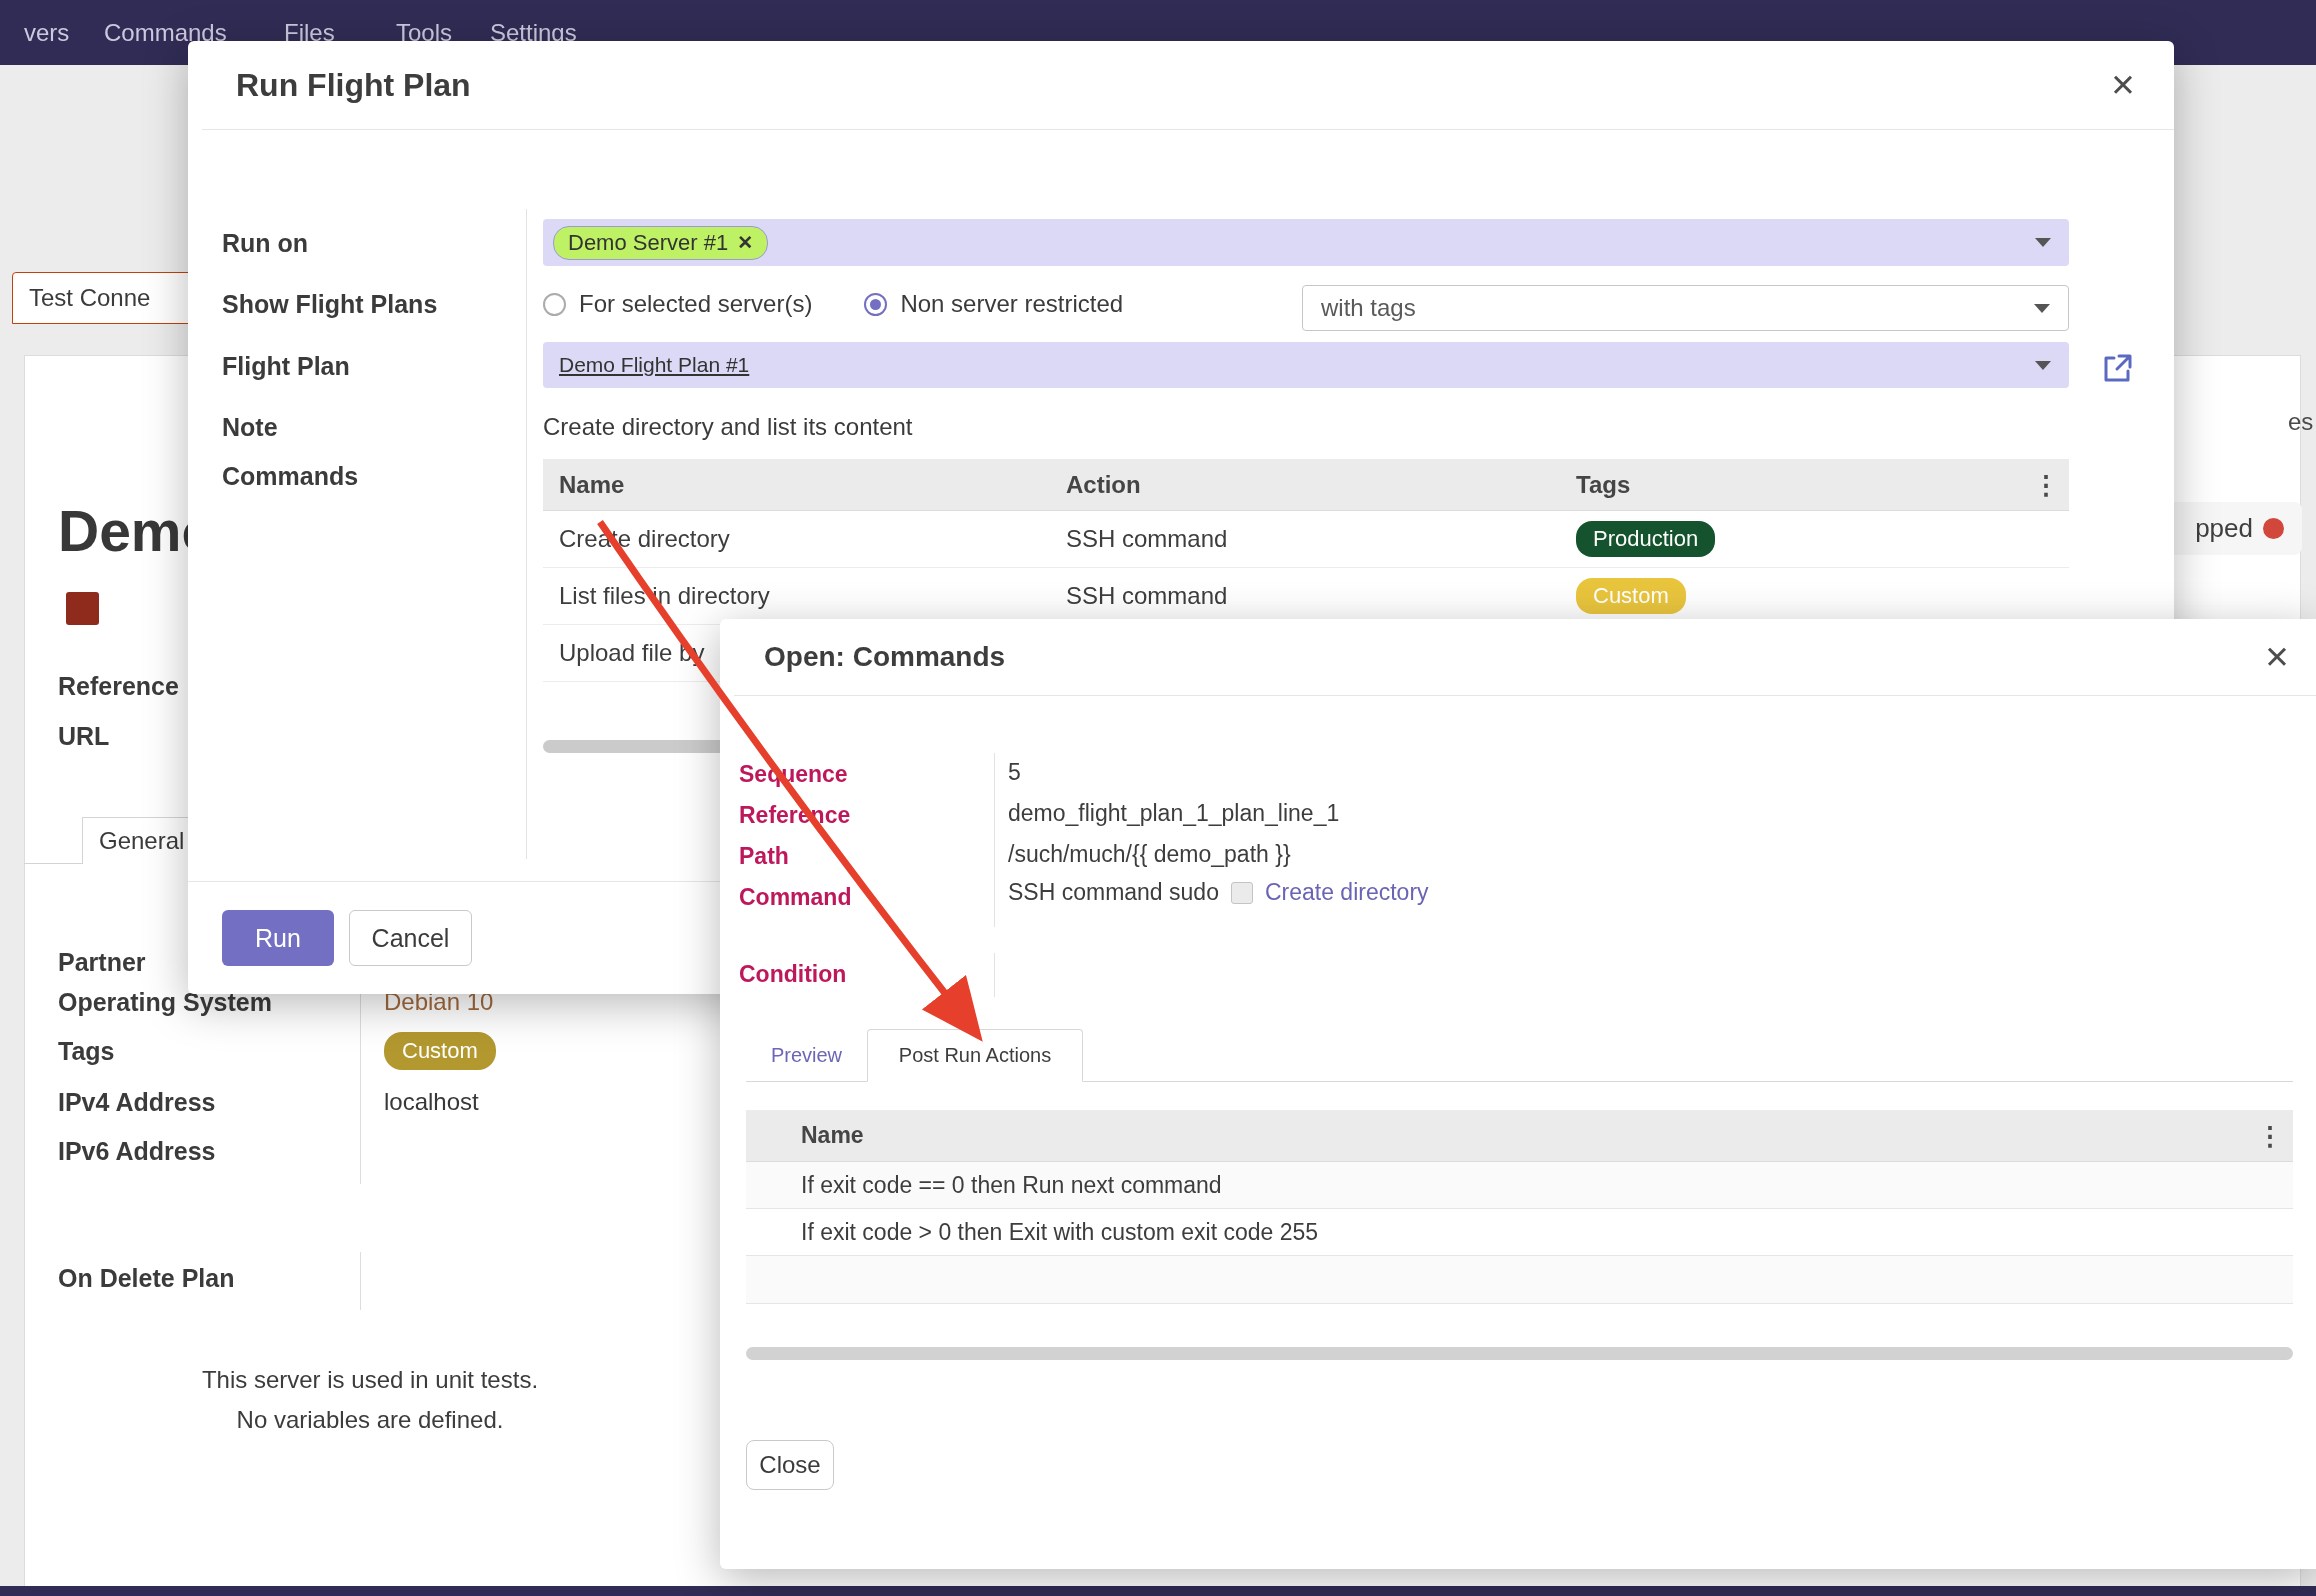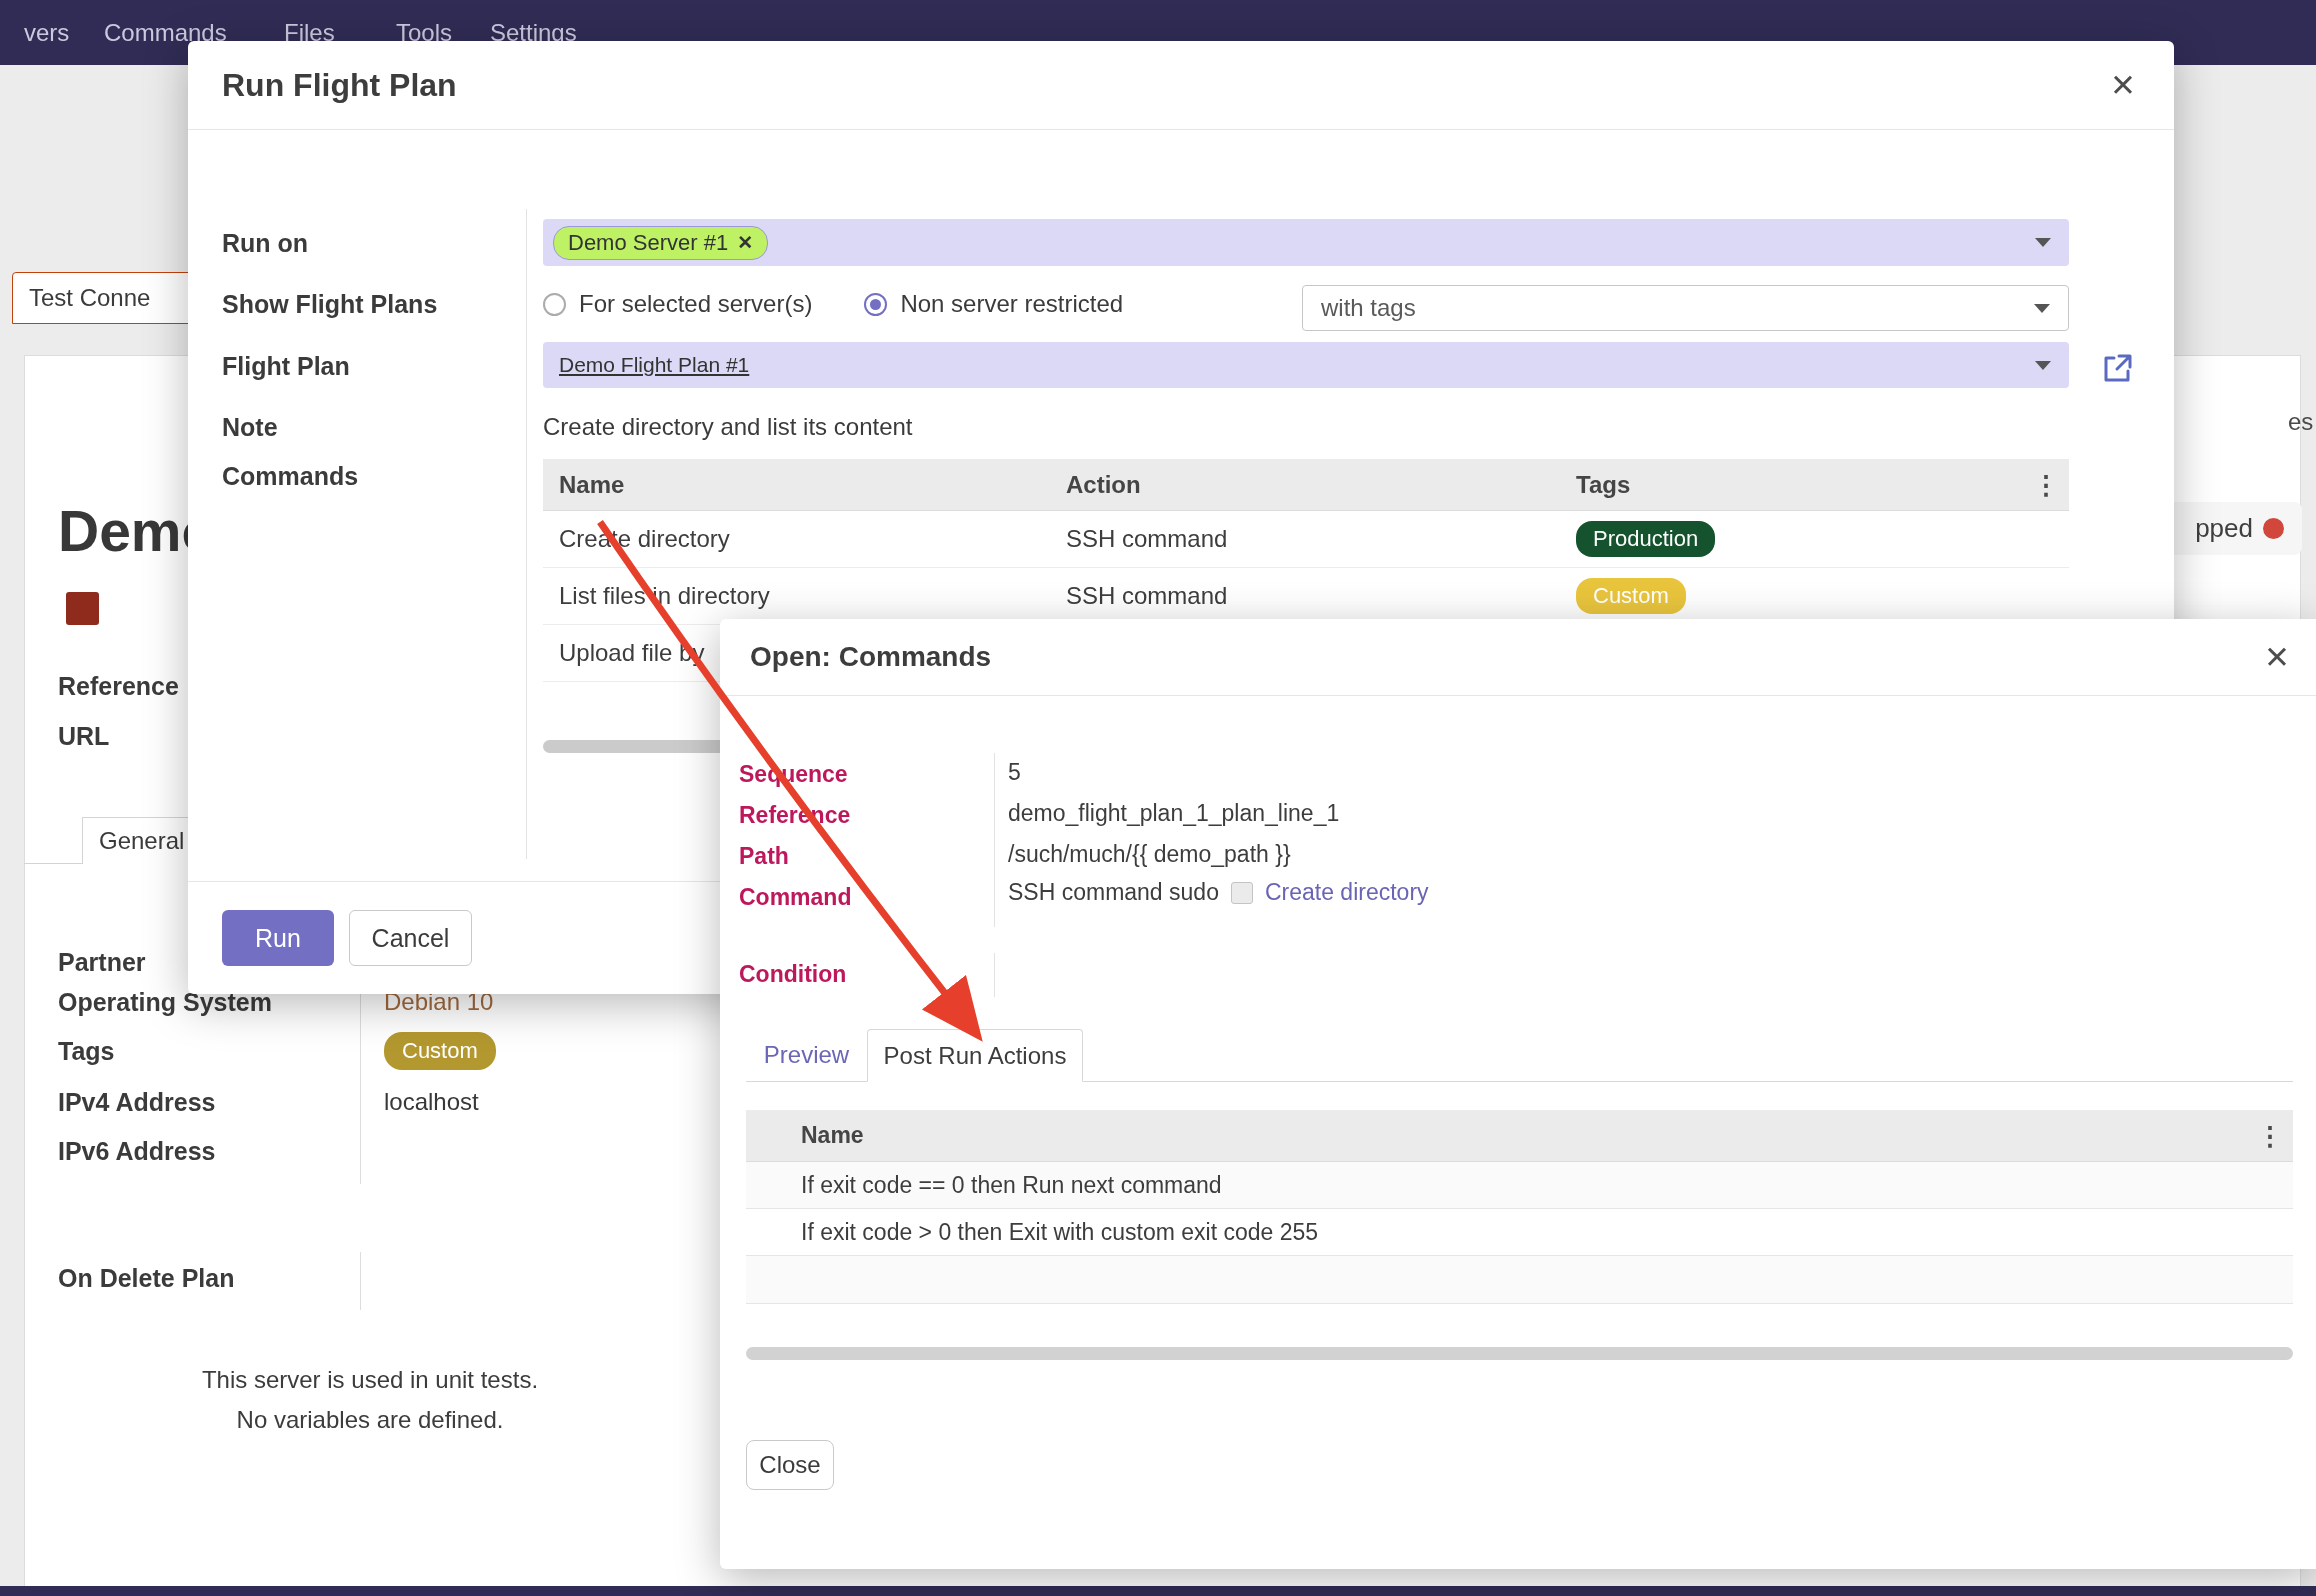--- a/index.html
+++ b/index.html
@@ -38,21 +38,21 @@
   .v-line { position:absolute; width:1px; background:#ddd; }
   .general-tab { position:absolute; left:82px; top:817px; width:140px; height:47px; background:#fff;
                  border:1px solid #d4d4d4; border-bottom:none; display:flex; align-items:center;
                  padding-left:16px; font-size:24px; color:#3b3b3b; }
   .tab-underline { position:absolute; left:24px; top:863px; width:58px; height:1px; background:#d4d4d4; }
   .unit-note { position:absolute; left:60px; top:1360px; width:620px; text-align:center; font-size:24px;
                line-height:40px; color:#3c3c3c; }
 
   
   .modal { position:absolute; background:#fff; box-shadow:0 10px 45px rgba(0,0,0,.28); }
-  .modal-header { display:flex; align-items:center; border-bottom:1px solid #e6e6e6; }
+  .modal-header { display:flex; align-items:center; border-bottom:1px solid #e6e6e6;margin-left:14px; }
   .modal-title { font-weight:bold; color:#3d3d3d; }
   .close-x { margin-left:auto; font-size:31px; color:#4d4d4d; cursor:pointer; line-height:1; }
   .btn { display:flex; align-items:center; justify-content:center; border-radius:6px; font-size:25px; cursor:pointer; }
   .btn-primary { color:#fff; }
   .btn-secondary { background:#fff; border:1px solid #c9c9c9; color:#3b3b3b; }
 
   
   .run-modal { left:188px; top:41px; width:1986px; height:953px; border-radius:6px; z-index:10; }
   .rm-header { height:89px; padding:0 38px 0 34px; }
   .rm-header .modal-title { font-size:32px; }
@@ -91,21 +91,21 @@
   
   .open-modal { left:720px; top:619px; width:1596px; height:950px; border-radius:6px 0 0 6px; z-index:20; }
   .om-header { height:77px; padding:0 26px 0 30px; }
   .om-header .modal-title { font-size:28px; }
   .om-lbl { position:absolute; left:19px; font-weight:bold; font-size:23px; color:#be185d; white-space:nowrap; }
   .om-val { position:absolute; left:288px; font-size:23px; color:#3d3d3d; white-space:nowrap; display:flex; align-items:center; gap:12px; }
   .om-vline { position:absolute; left:274px; width:1px; background:#e2e2e2; }
   .checkbox { width:22px; height:22px; background:#ebebeb; border:1px solid #c4c4c4; border-radius:3px; cursor:pointer; }
   .link { color:#6a64b4; cursor:pointer; }
   .tabs { position:absolute; left:26px; right:23px; top:410px; height:53px; display:flex; border-bottom:1px solid #d8d8d8; }
-  .tab { display:flex; align-items:center; justify-content:center; font-size:24px; cursor:pointer; }
+  .tab { display:flex; align-items:center; justify-content:center; font-size:20px; cursor:pointer; }
   .tab-inactive { width:121px; color:#6b66b5; }
   .tab-active { width:216px; color:#3d3d3d; background:#fff; border:1px solid #d8d8d8; border-bottom:1px solid #fff;
                 margin-bottom:-1px; border-radius:4px 4px 0 0; }
   .pr-table { position:absolute; left:26px; right:23px; top:491px; font-size:23px; color:#3d3d3d; }
   .pt-row { display:grid; grid-template-columns:55px 1fr 40px; align-items:center; height:47px; border-bottom:1px solid #e5e5e5; }
   .pt-head { height:52px; background:#ebebeb; font-weight:bold; color:#454545; position:relative; border-bottom:1px solid #dcdcdc; }
   .pt-row.alt { background:#fafafa; }
   .om-scrollbar { position:absolute; left:26px; right:23px; top:728px; height:13px; background:#d2d2d2; border-radius:7px; cursor:pointer; }
   .om-close-btn { position:absolute; left:26px; top:821px; width:88px; height:50px; font-size:24px;border-radius:8px; }
 

